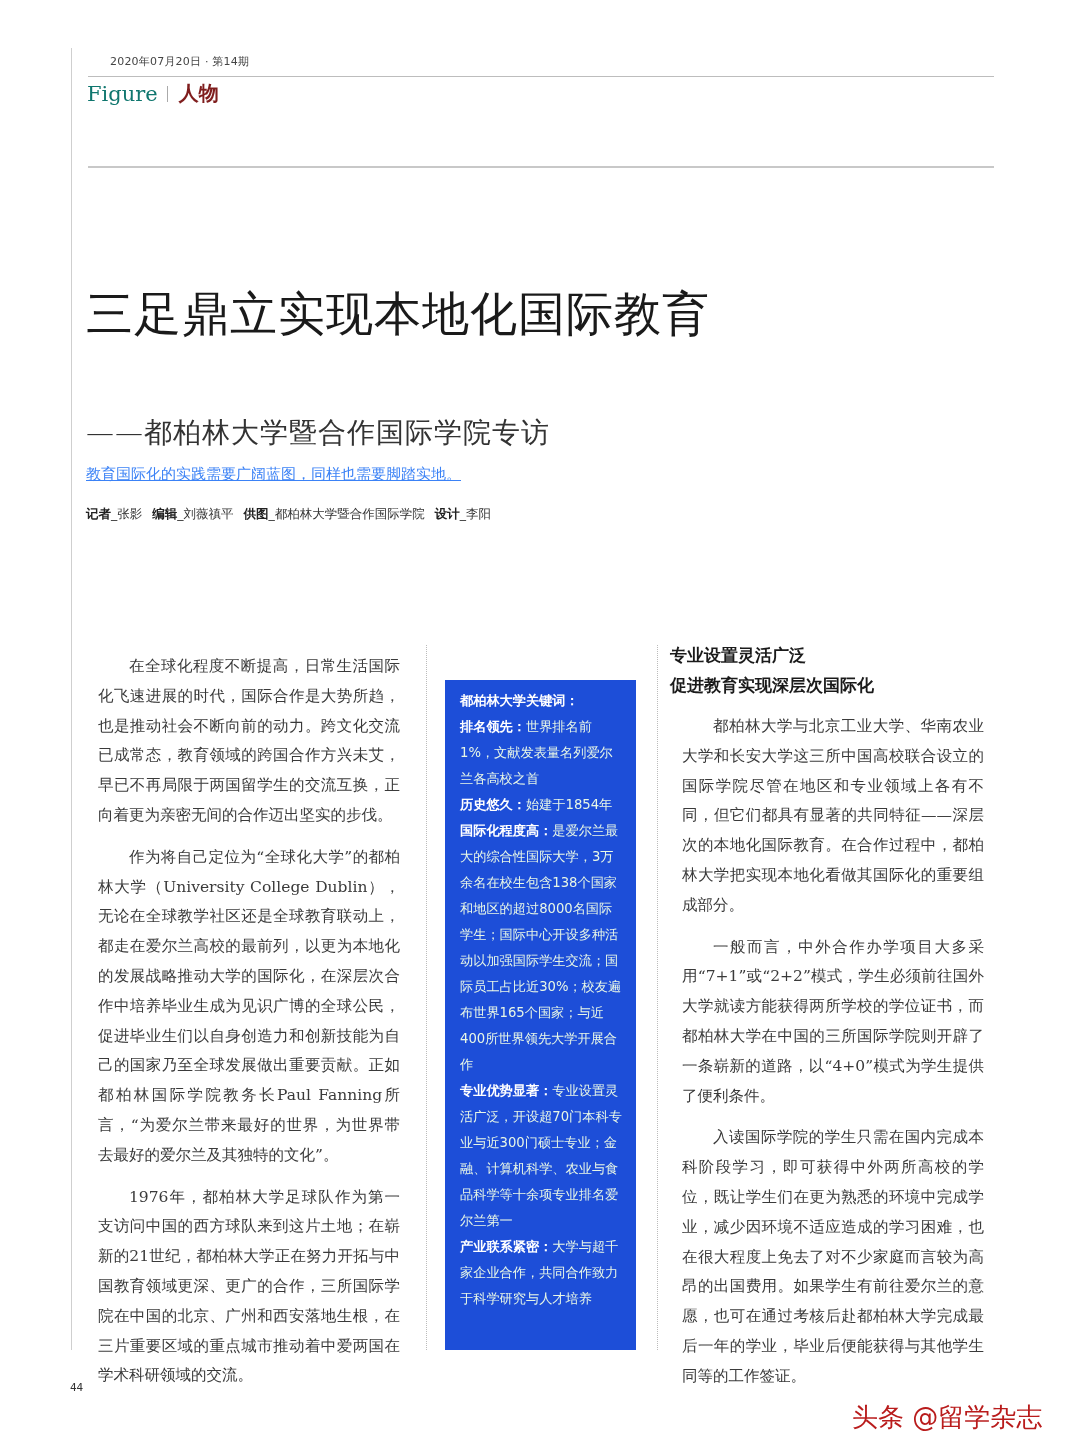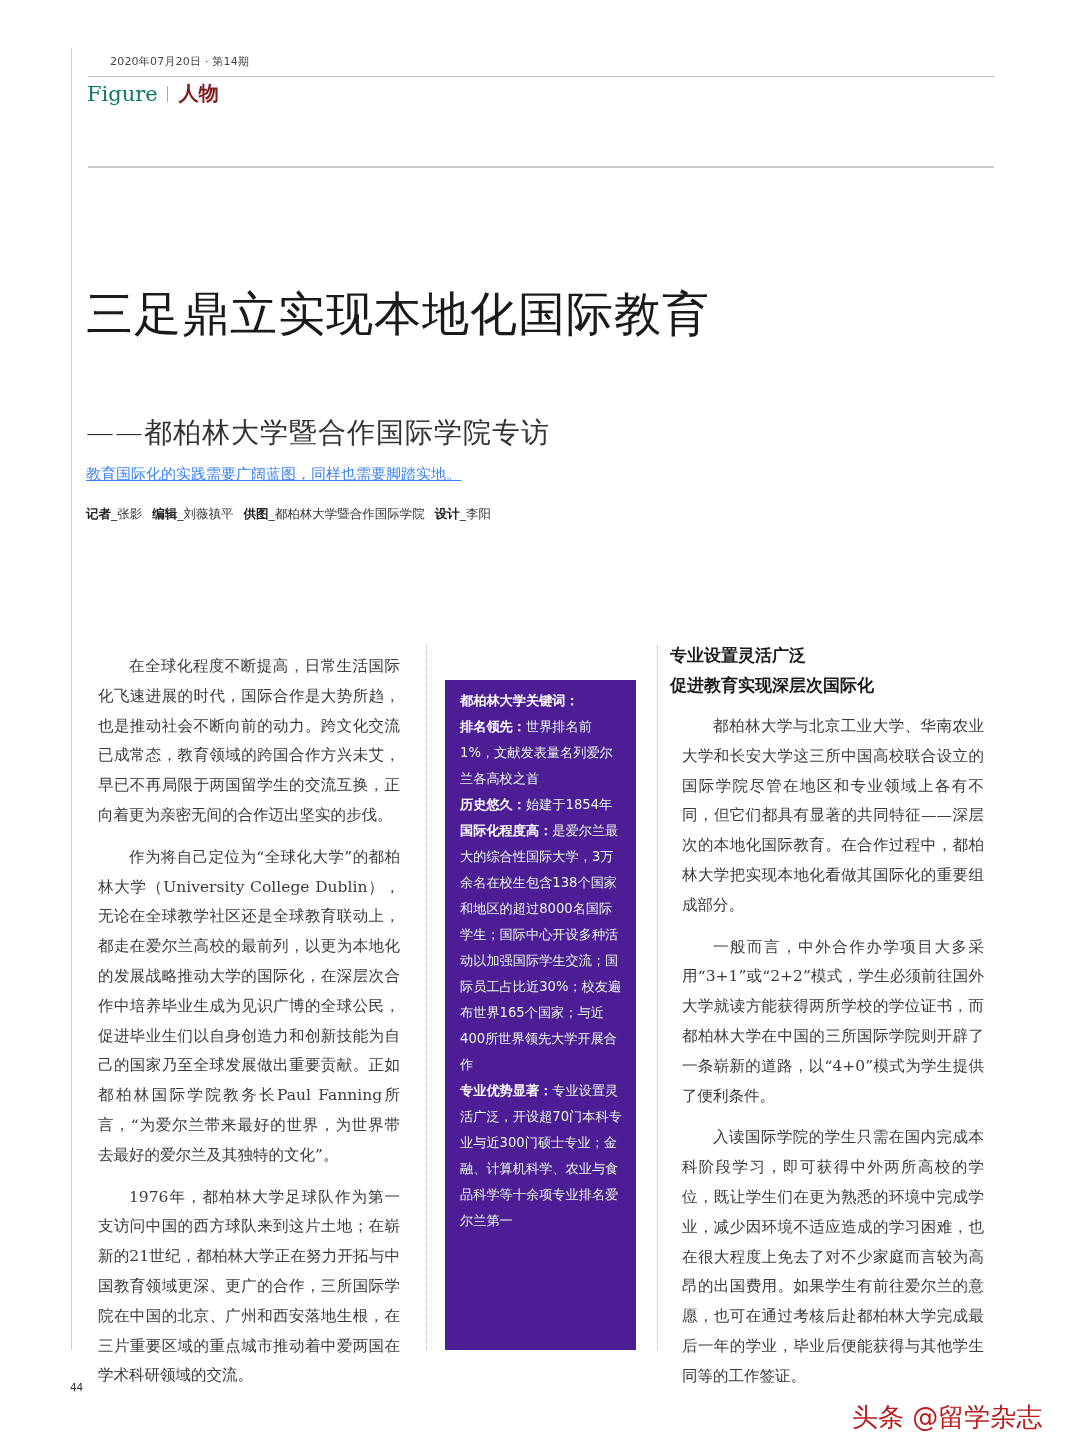--- a/index.html
+++ b/index.html
@@ -22,21 +22,21 @@
   .credits b { color: #222; font-weight: bold; }
   .credits span.v { margin-right: 6px; }
 
   .col { position: absolute; font-family: "DejaVu Serif", serif; font-size: 15.5px; line-height: 29.8px; color: #3a3a3a; text-align: justify; }
   .col p { margin: 12px; text-indent: 2em; }
   .col-left { left: 86px; top: 640px; width: 326px; }
   .divider { position: absolute; width: 0; border-left: 1px dotted #bbb; }
   .div-l { left: 426px; top: 645px; height: 705px; }
   .div-r { left: 657px; top: 645px; height: 705px; }
 
-  .keybox { position: absolute; left: 445px; top: 680px; width: 191px; height: 670px; background: #4c1d95;
+  .keybox { position: absolute; left: 445px; top: 680px; width: 191px; height: 670px; background: #1d4ed8;
             box-sizing: border-box; padding: 8px 14px 0 15px; color: #e8f7e6; font-size: 13.2px; line-height: 26px; }
   .keybox .kt { font-weight: bold; color: #ffffff; }
   .keybox .kk { font-weight: bold; color: #ffffff; }
   .keybox div { margin: 0; }
 
   .col-right { left: 670px; top: 640px; width: 326px; }
   .col-right h3 { margin: 0; font-family: "DejaVu Sans", sans-serif; font-size: 17px; font-weight: bold; color: #1a1a1a; line-height: 30px; }
 
   .pagenum { position: absolute; left: 70px; top: 1381px; font-size: 11px; color: #333; font-family: "DejaVu Sans Mono", monospace; }
   .watermark { position: absolute; left: 852px; top: 1400px; font-size: 26px; color: #b91c1c; font-family: "DejaVu Sans", sans-serif;
@@ -76,26 +76,27 @@
 </div>
 
 <div class="divider div-l"></div>
 
 <div class="keybox">
   <div class="kt">都柏林大学关键词：</div>
   <div><span class="kk">排名领先：</span><span>世界排名前1%，文献发表量名列爱尔兰各高校之首</span></div>
   <div><span class="kk">历史悠久：</span><span>始建于1854年</span></div>
   <div><span class="kk">国际化程度高：</span><span>是爱尔兰最大的综合性国际大学，3万余名在校生包含138个国家和地区的超过8000名国际学生；国际中心开设多种活动以加强国际学生交流；国际员工占比近30%；校友遍布世界165个国家；与近400所世界领先大学开展合作</span></div>
   <div><span class="kk">专业优势显著：</span><span>专业设置灵活广泛，开设超70门本科专业与近300门硕士专业；金融、计算机科学、农业与食品科学等十余项专业排名爱尔兰第一</span></div>
+  <div><span class="kk">产业联系紧密：</span><span>大学与超千家企业合作，共同合作致力于科学研究与人才培养</span></div>
 </div>
 
 <div class="divider div-r"></div>
 
 <div class="col col-right">
   <h3>专业设置灵活广泛</h3>
   <h3>促进教育实现深层次国际化</h3>
   <p>都柏林大学与北京工业大学、华南农业大学和长安大学这三所中国高校联合设立的国际学院尽管在地区和专业领域上各有不同，但它们都具有显著的共同特征——深层次的本地化国际教育。在合作过程中，都柏林大学把实现本地化看做其国际化的重要组成部分。</p>
-  <p>一般而言，中外合作办学项目大多采用“3+1”或“2+2”模式，学生必须前往国外大学就读方能获得两所学校的学位证书，而都柏林大学在中国的三所国际学院则开辟了一条崭新的道路，以“4+0”模式为学生提供了便利条件。</p>
+  <p>一般而言，中外合作办学项目大多采用“7+1”或“2+2”模式，学生必须前往国外大学就读方能获得两所学校的学位证书，而都柏林大学在中国的三所国际学院则开辟了一条崭新的道路，以“4+0”模式为学生提供了便利条件。</p>
   <p>入读国际学院的学生只需在国内完成本科阶段学习，即可获得中外两所高校的学位，既让学生们在更为熟悉的环境中完成学业，减少因环境不适应造成的学习困难，也在很大程度上免去了对不少家庭而言较为高昂的出国费用。如果学生有前往爱尔兰的意愿，也可在通过考核后赴都柏林大学完成最后一年的学业，毕业后便能获得与其他学生同等的工作签证。</p>
 </div>
 
 <div class="pagenum">44</div>
 <div class="watermark">头条 @留学杂志</div>
 
 </body></html>

